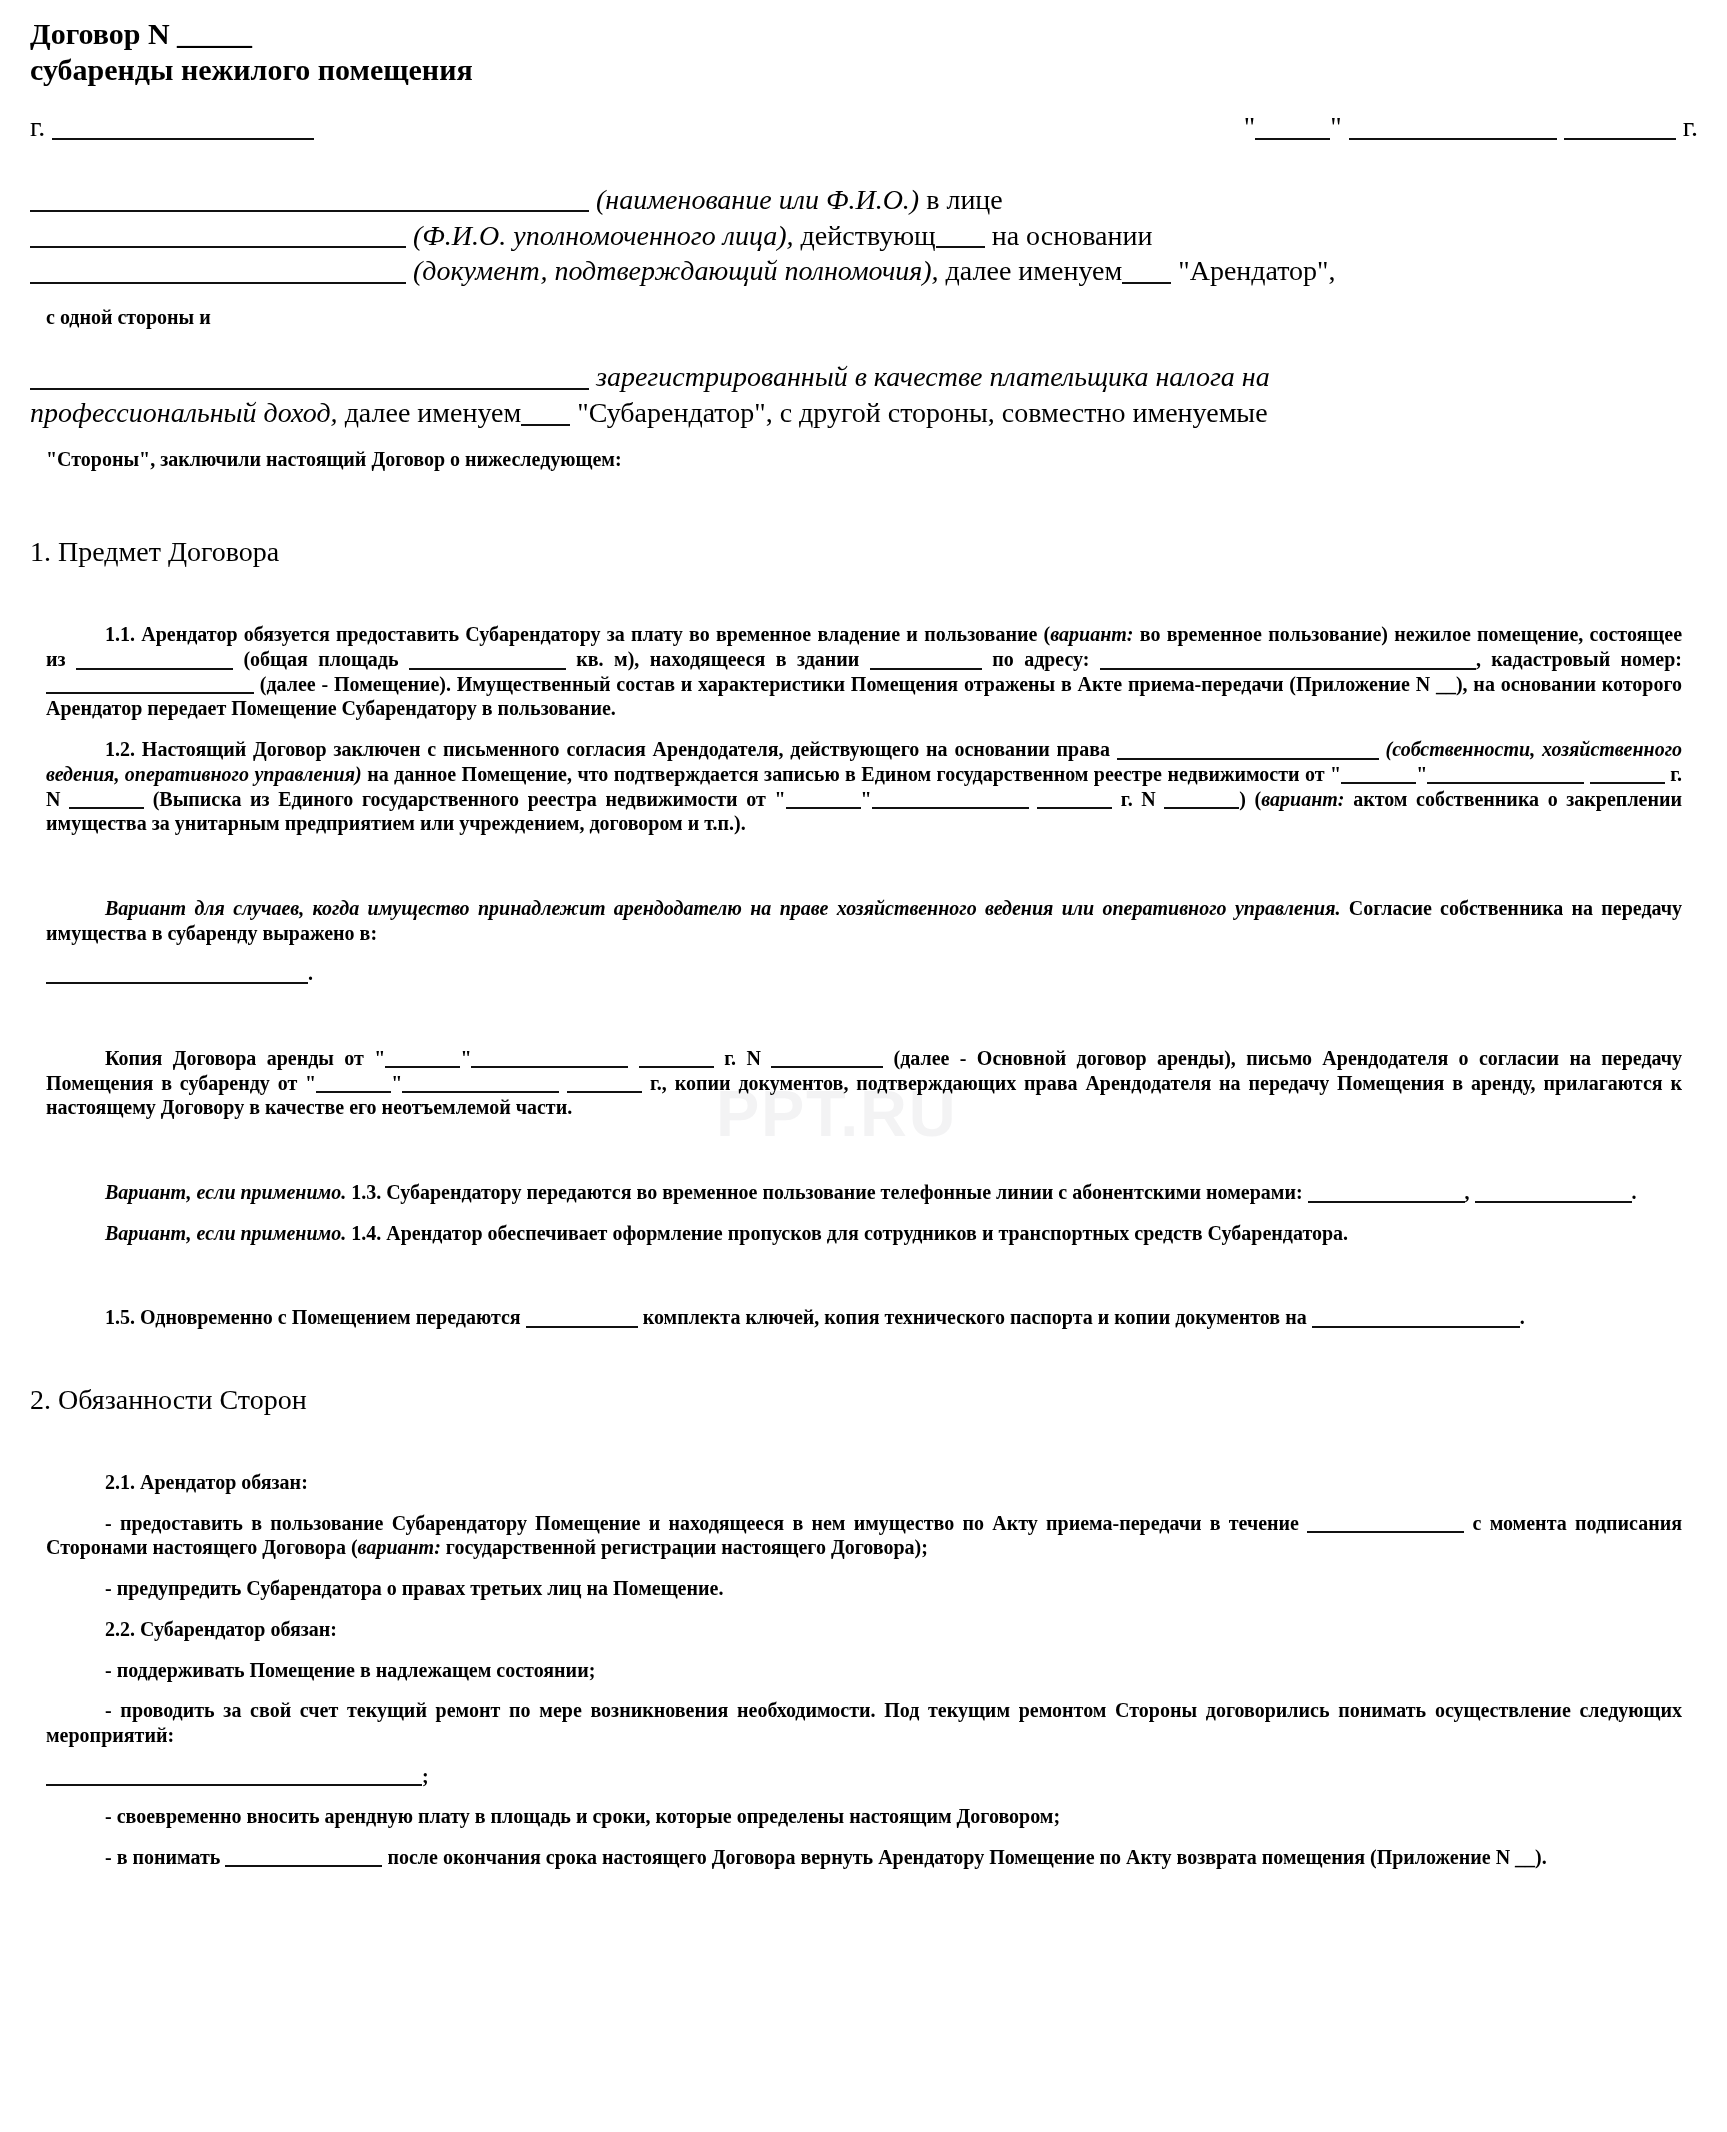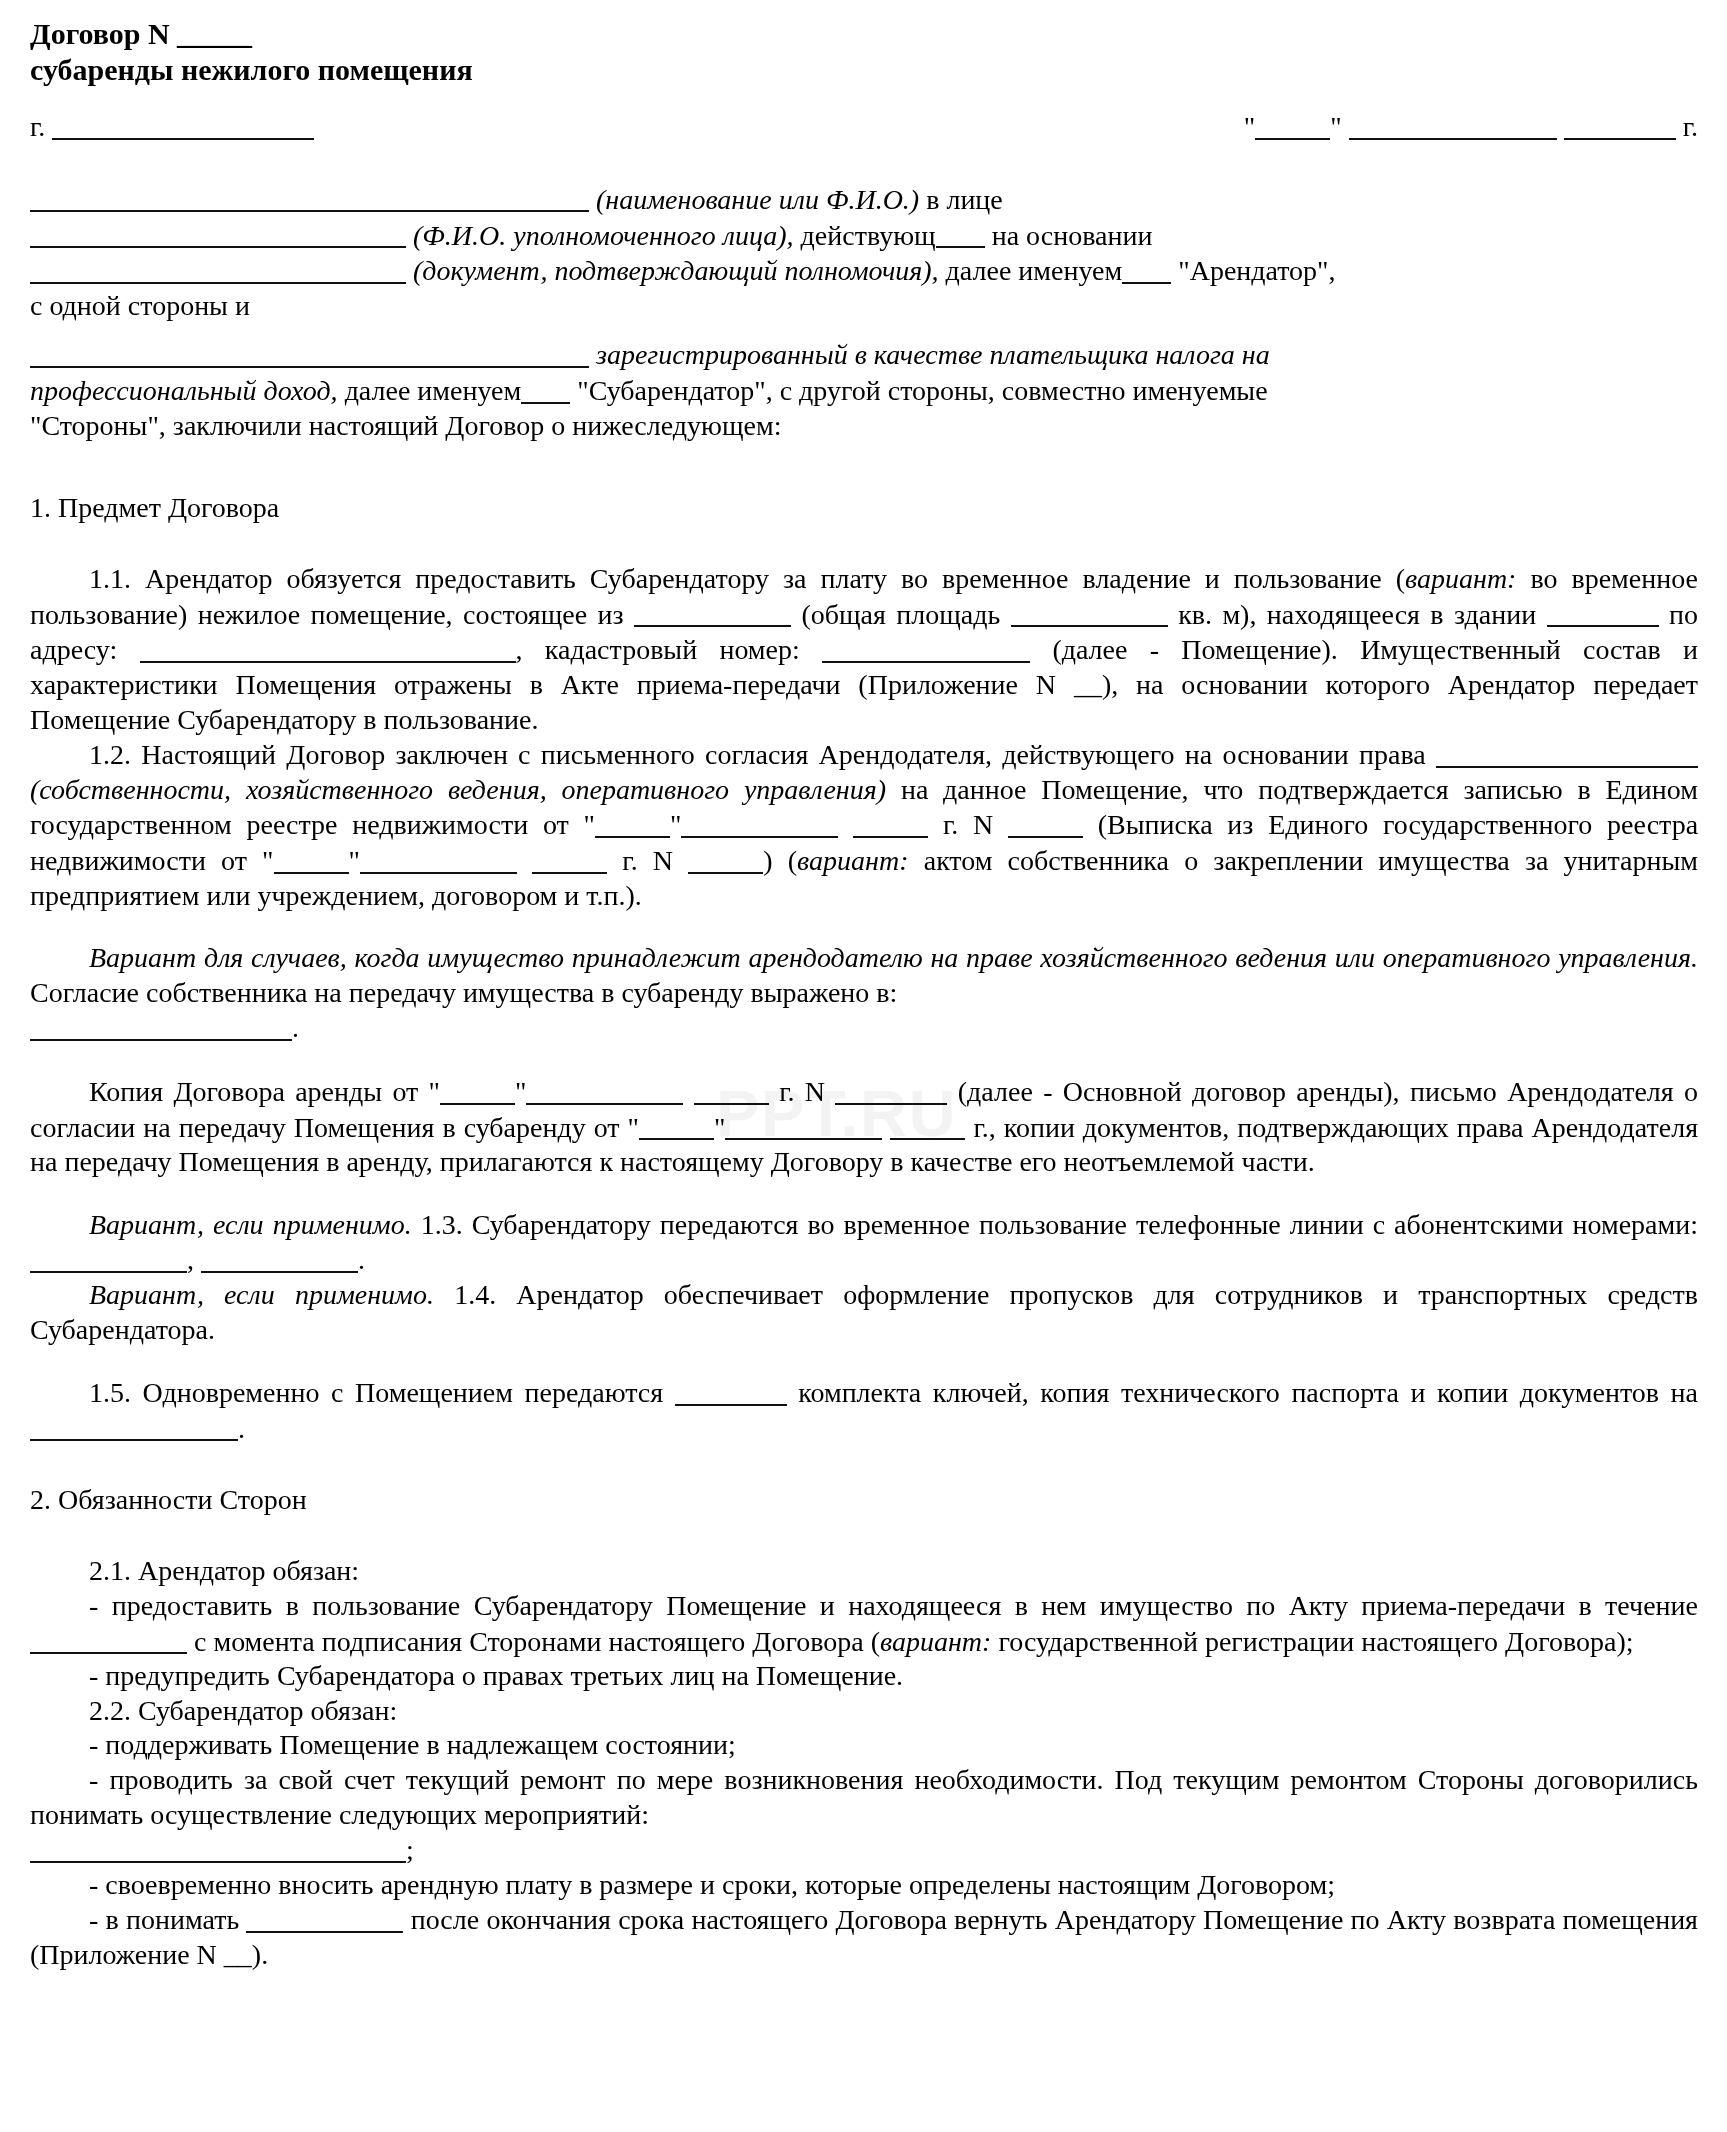--- a/index.html
+++ b/index.html
@@ -47,25 +47,26 @@
     text-align: left;
     font-size: 30px;
     font-weight: 700;
     line-height: 1.21;
     margin: 0 0 1.7px 0;
   }
   .doc-title .t-line { display: block; }
 
   
   p.para {
-    margin: 0;
-    font-size: 28px;
+    margin: 16px;
+    font-size: 20px;
     line-height: 1.235;
     text-align: justify;
     text-justify: inter-word;
+    font-weight: bold;
   }
   p.para.indent { text-indent: 59px; }
   p.para.noindent { text-indent: 0; }
   .gap-sm { height: 14px; }
   .gap-md { height: 28px; }
   .gap-lg { height: 38px; }
   .gap-xl { height: 49px; }
 
   
   .blank {
@@ -261,21 +262,21 @@
       <span>с момента подписания Сторонами настоящего Договора (</span><i>вариант:</i>
       <span>государственной регистрации настоящего Договора);</span>
     </p>
     <p class="para indent">- предупредить Субарендатора о правах третьих лиц на Помещение.</p>
     <p class="para indent">2.2. Субарендатор обязан:</p>
     <p class="para indent">- поддерживать Помещение в надлежащем состоянии;</p>
     <p class="para indent">- проводить за свой счет текущий ремонт по мере возникновения необходимости. Под текущим ремонтом Стороны договорились понимать осуществление следующих мероприятий:</p>
     <p class="para noindent">
       <span class="blank b-huge"></span>;
     </p>
-    <p class="para indent">- своевременно вносить арендную плату в размере и сроки, которые определены настоящим Договором;</p>
+    <p class="para indent">- своевременно вносить арендную плату в площадь и сроки, которые определены настоящим Договором;</p>
     <p class="para indent">
       <span>- в понимать</span>
       <span class="blank b-l"></span>
       <span>после окончания срока настоящего Договора вернуть Арендатору Помещение по Акту возврата помещения (Приложение N __).</span>
     </p>
 
   </div>
 </div>
 
 

